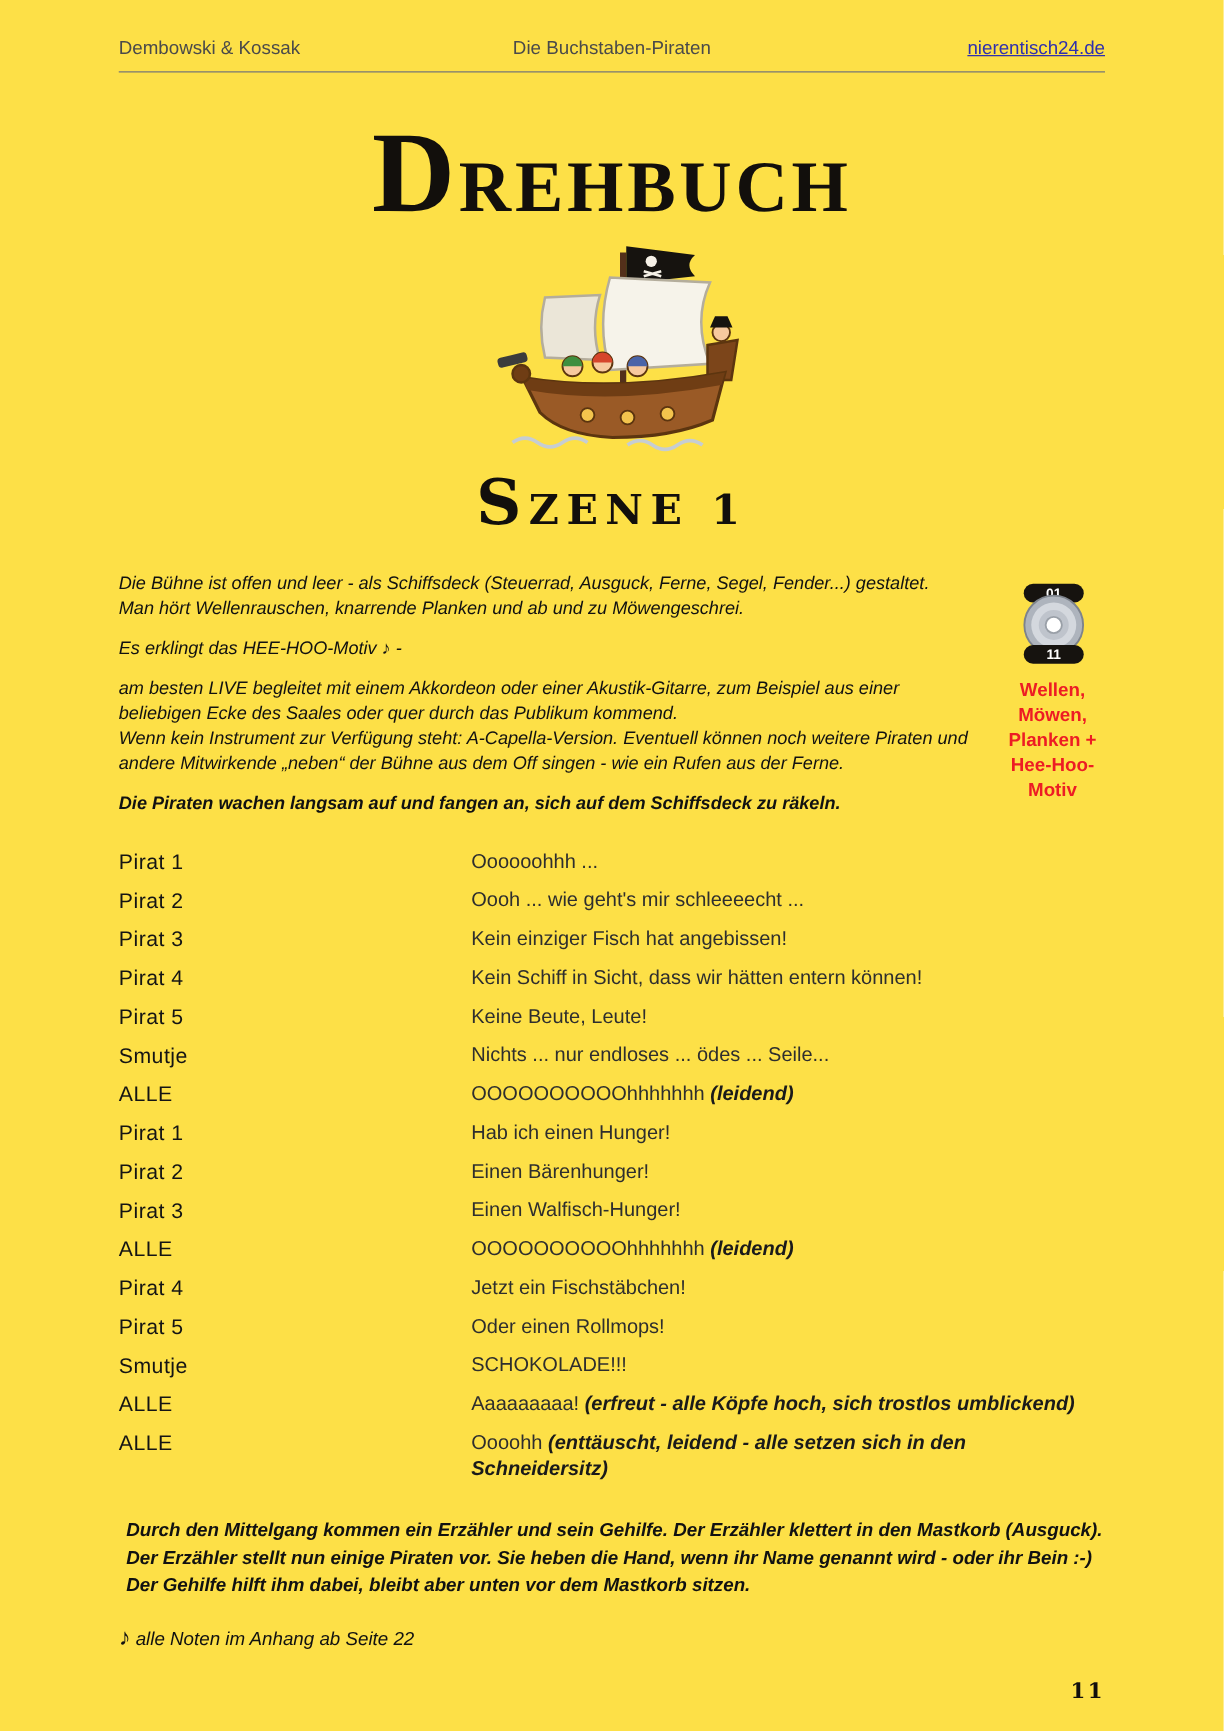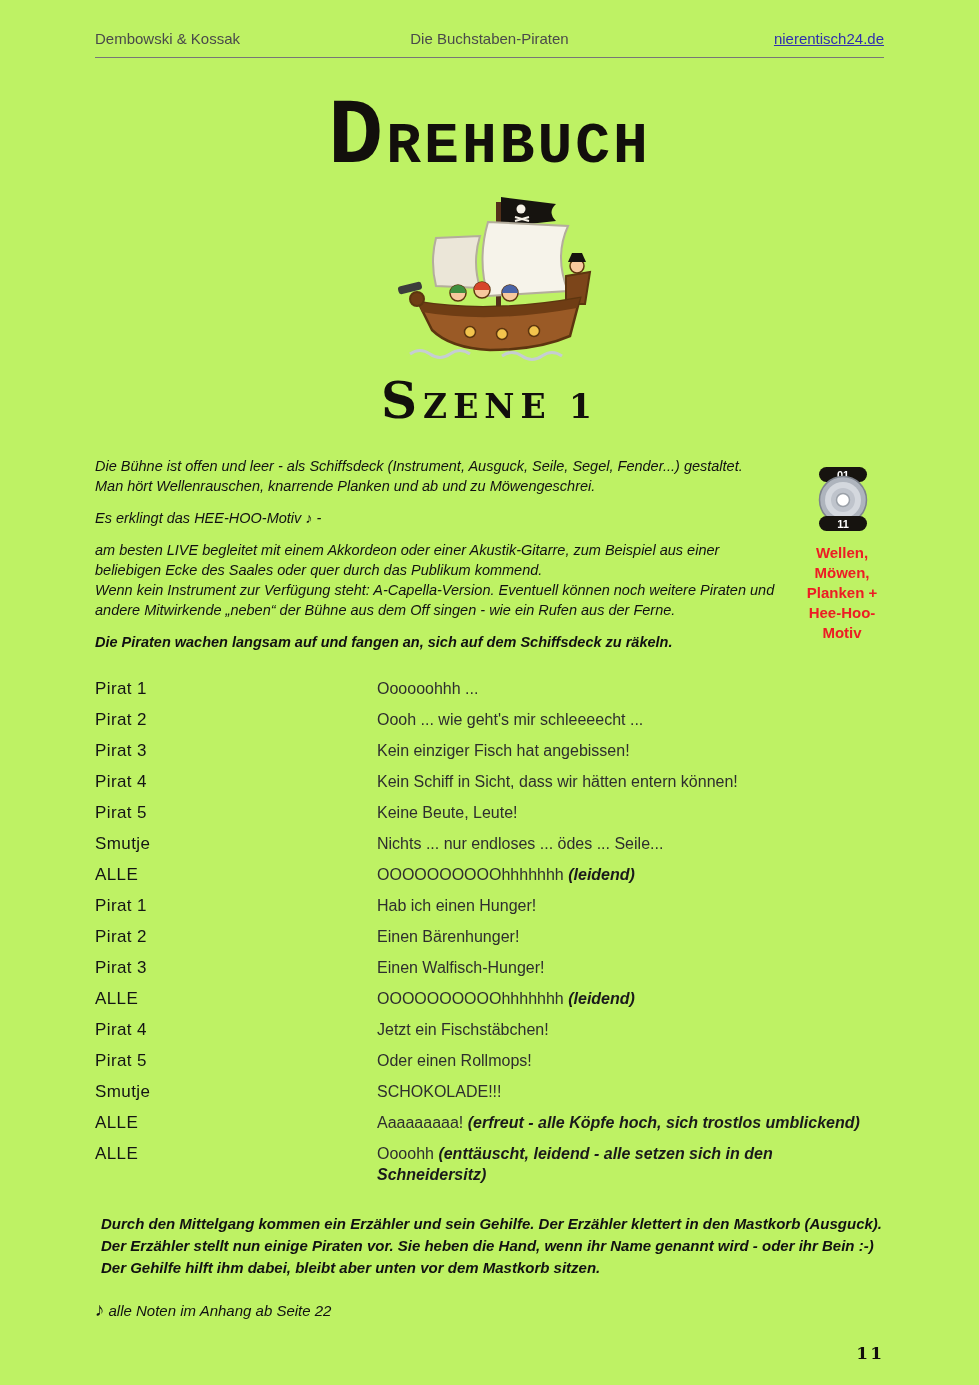--- a/index.html
+++ b/index.html
@@ -1,34 +1,34 @@
 <!DOCTYPE html>
 <html><head>
 <meta charset="utf-8">
 <style>
   * { margin:0; padding:0; box-sizing:border-box; }
   html,body { background:#ffffff; }
   .page {
     position:relative; width:979px; height:1385px; margin:0 auto;
-    background:#bef264; font-family:"Liberation Sans", sans-serif;
+    background:#fde047; font-family:"Liberation Sans", sans-serif;
     color:#1c1c1c; overflow:hidden;
   }
 
   
   .header { display:flex; padding:30px 95px 0 95px; font-size:15px; color:#4a4a4a; }
   .h-left  { flex:1; text-align:left; }
   .h-center{ flex:1.4; text-align:center; }
   .h-right { flex:1; text-align:right; }
   .site-link { color:#2f2fae; text-decoration:underline; cursor:pointer; }
   .rule { border-bottom:1px solid #777; margin:10px 95px 0 95px; }
 
   
   .main-title {
     margin-top:34px; text-align:center;
-    font-family:Liberation Mono, monospace; font-weight:700;
+    font-family:Liberation Serif, serif; font-weight:700;
     font-size:58px; letter-spacing:3px; text-transform:uppercase; color:#120f0c;
     line-height:1;
   }
   .main-title::first-letter { font-size:92px; }
   .ship-wrap { text-align:center; margin-top:6px; }
   .scene-title {
     margin-top:10px; text-align:center;
     font-family:"DejaVu Serif", serif; font-weight:700;
     font-size:33px; letter-spacing:6px; text-transform:uppercase; color:#120f0c;
     line-height:1;
@@ -126,21 +126,21 @@
       <g>
         <path d="M40 164 q10 -7 20 0 t20 0 t20 0" stroke="#c6cdd2" stroke-width="3" fill="none"></path>
         <path d="M132 166 q10 -7 20 0 t20 0 t20 0" stroke="#c6cdd2" stroke-width="3" fill="none"></path>
       </g>
     </svg>
   </div>
 
   <div class="scene-title">Szene 1</div>
 
   <div class="directions">
-    <div>Die Bühne ist offen und leer - als Schiffsdeck (Instrument, Ausguck, Seile, Segel, Fender...) gestaltet.</div>
+    <div>Die Bühne ist offen und leer - als Schiffsdeck (Steuerrad, Ausguck, Ferne, Segel, Fender...) gestaltet.</div>
     <div>Man hört Wellenrauschen, knarrende Planken und ab und zu Möwengeschrei.</div>
     <div class="gap"></div>
     <div>Es erklingt das HEE-HOO-Motiv ♪ -</div>
     <div class="gap"></div>
     <p>am besten LIVE begleitet mit  einem Akkordeon oder einer Akustik-Gitarre, zum Beispiel aus einer beliebigen Ecke des Saales oder quer durch das Publikum kommend.</p>
     <p>Wenn kein Instrument zur Verfügung steht: A-Capella-Version. Eventuell können noch weitere Piraten und andere Mitwirkende „neben“ der Bühne aus dem Off singen - wie ein Rufen aus der Ferne.</p>
     <div class="gap"></div>
     <div class="bold-dir">Die Piraten wachen langsam auf und fangen an, sich auf dem Schiffsdeck zu räkeln.</div>
   </div>
 

